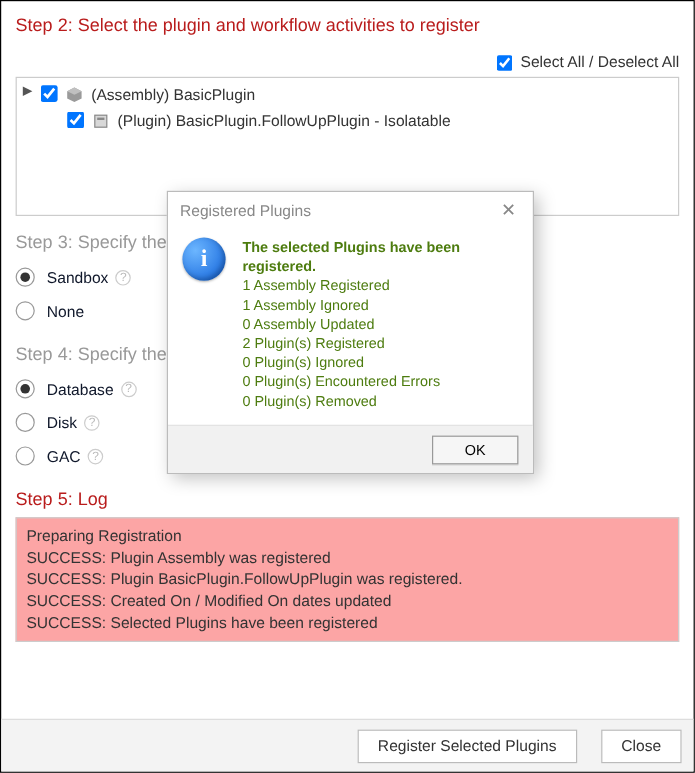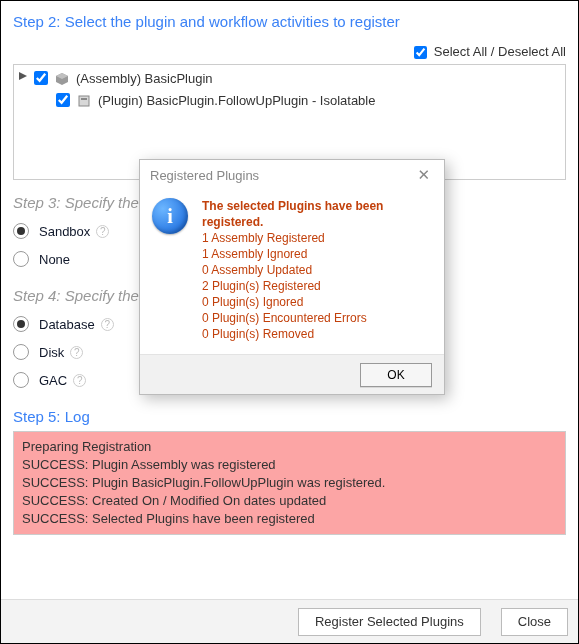--- a/index.html
+++ b/index.html
@@ -9,21 +9,21 @@
     font-size: 13px;
     color: #333;
     background: #fff;
     width: 579px;
     height: 644px;
     border: 1px solid #000;
     position: relative;
     overflow: hidden;
   }
   .main { padding: 8px 12px 0 12px; }
-  .step-header { font-size: 15px; color: #3b82f6; margin: 4px 0 6px 0; }
+  .step-header { font-size: 15px; color: #b91c1c; margin: 4px 0 6px 0; }
   .selectall-row { text-align: right; margin-bottom: 2px; margin-top: 13px; }
   .selectall-cb { vertical-align: middle; }
   .tree-box {
     border: 1px solid #ccc;
     height: 116px;
     padding: 6px 4px;
     margin-bottom: 14px;
     background: #fff;
   }
   .tree-row { display: flex; align-items: flex-start; height: 22px; }
@@ -86,33 +86,33 @@
   .dialog-close { color:#888; cursor:pointer; font-size:15px; padding:2px 4px; }
   .dialog-body { display:flex; padding:8px 12px 12px 12px; }
   .info-icon {
     width:36px; height:36px; border-radius:50%;
     background: radial-gradient(circle at 30% 30%, #6cb6ff, #0d5fd8);
     color:#fff; font-weight:bold; font-family:Georgia,serif;
     display:flex; align-items:center; justify-content:center;
     font-size:20px; margin-right:14px; flex-shrink:0;
     box-shadow: inset -2px -2px 4px rgba(0,0,0,0.25), 0 1px 2px rgba(0,0,0,0.3);
   }
-  .dialog-lines { font-size:12px; line-height:16px; color:#c2410c; }
+  .dialog-lines { font-size:12px; line-height:16px; color:#4d7c0f; }
   .dialog-lines .bold { font-weight:bold; }
   .dialog-footer {
     background:#f1f1f1; border-top:1px solid #e3e3e3;
     height:40px; display:flex; align-items:center;
     justify-content:flex-end; padding:0 12px;
   }
   .ok-btn {
     min-width:72px; height:24px; background:#f6f6f6;
     border:1px solid #999; font-size:12px; cursor:pointer;
     box-shadow: 0 1px 0 rgba(0,0,0,0.1);
   }
-  .behind-dim { color:#999;font-style:italic; } 
+  .behind-dim { color:#999; } 
 </style>
 </head>
 <body>
 
 <div class="main">
 
   <div class="step-header">Step 2: Select the plugin and workflow activities to register</div>
   <div class="selectall-row">
     <input type="checkbox" class="selectall-cb" checked="" style="">
     <span>Select All / Deselect All</span>

